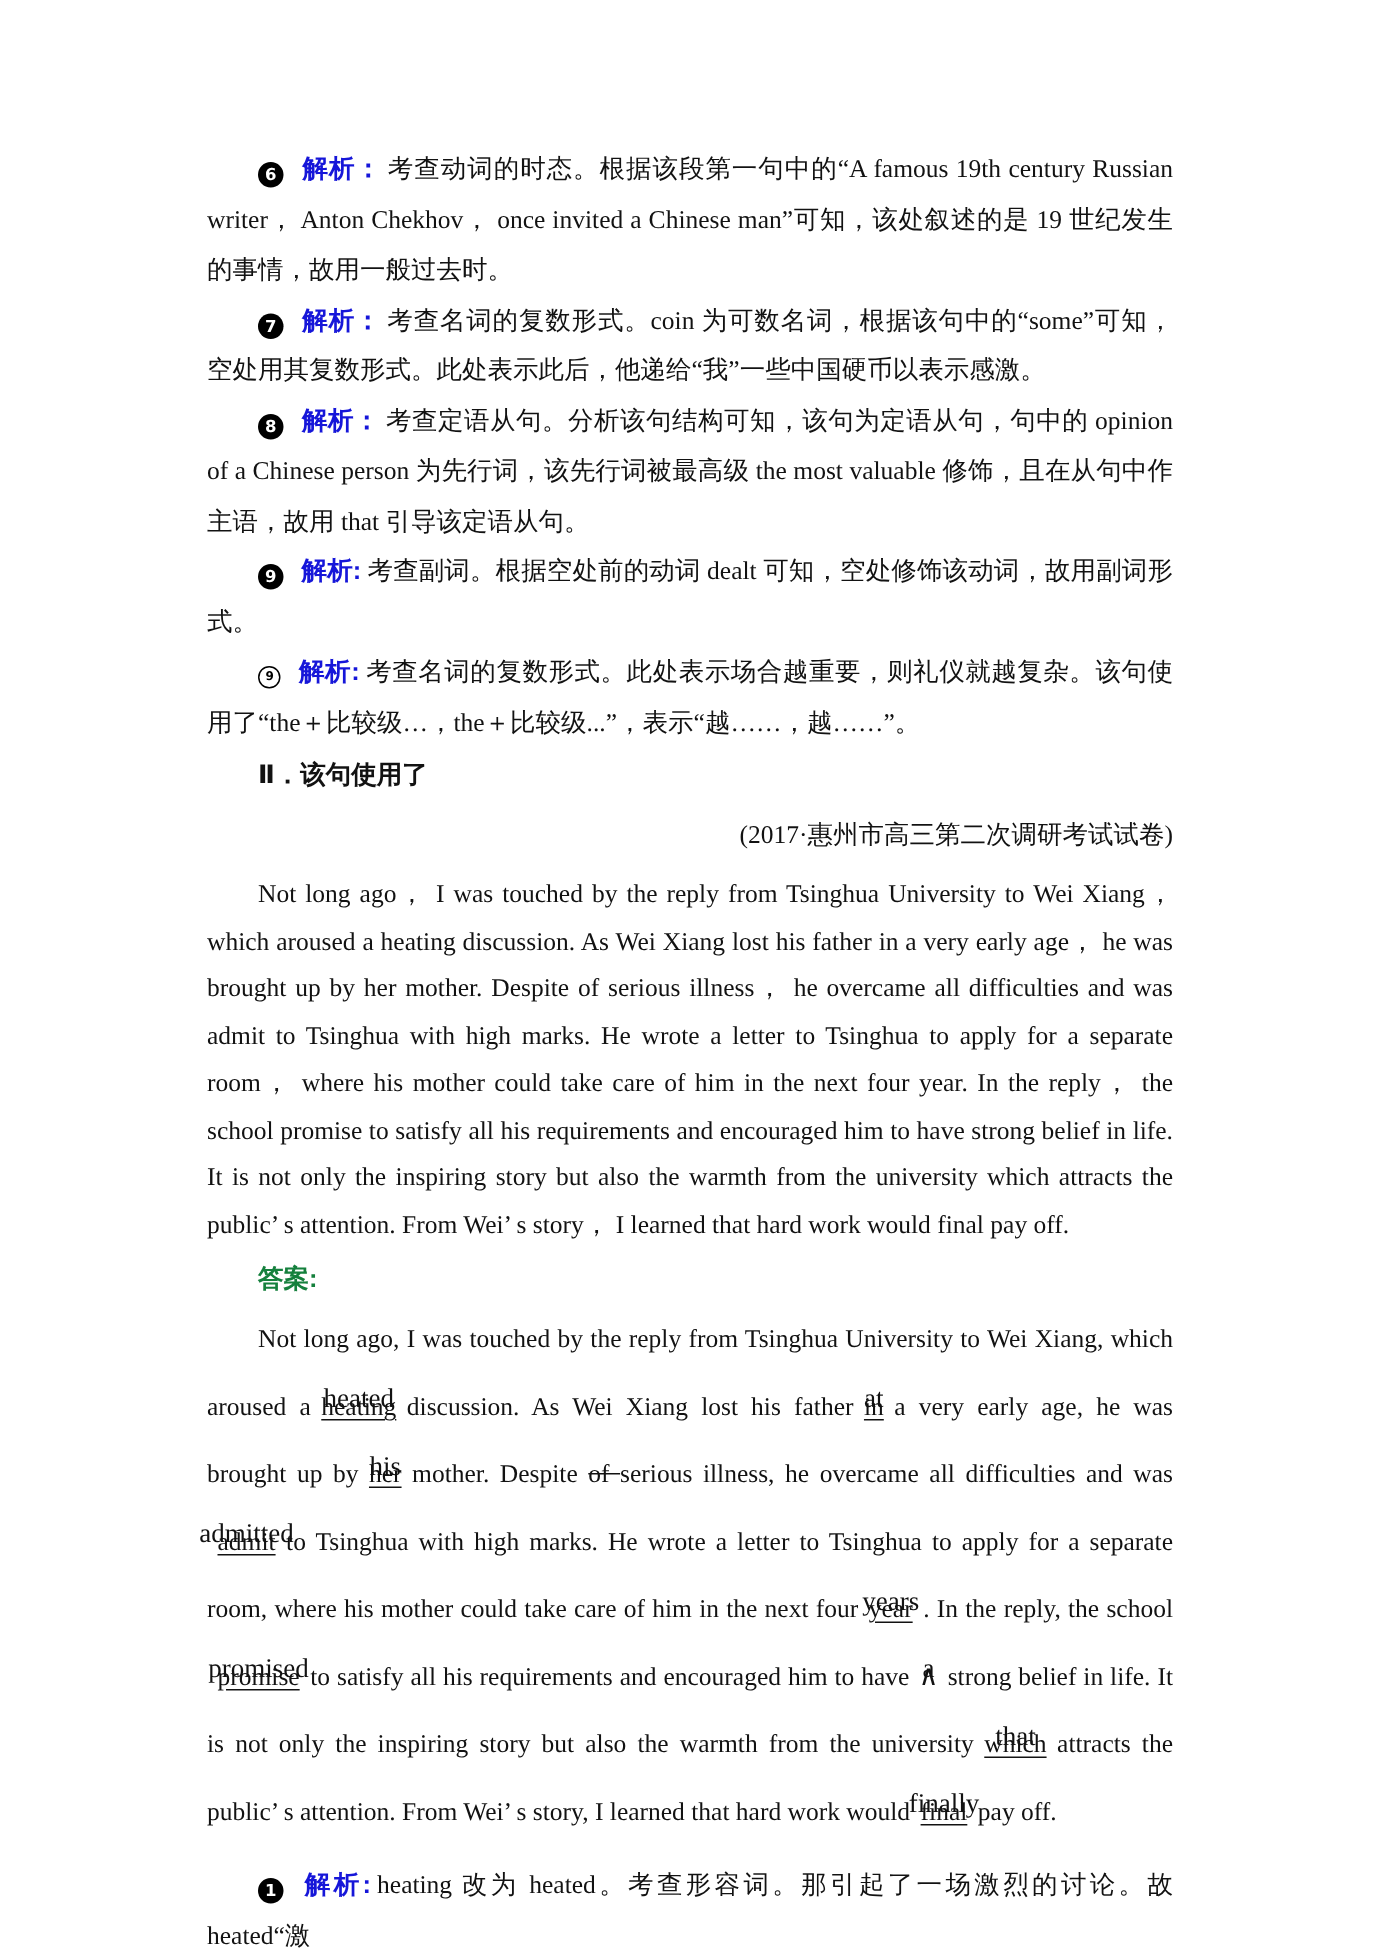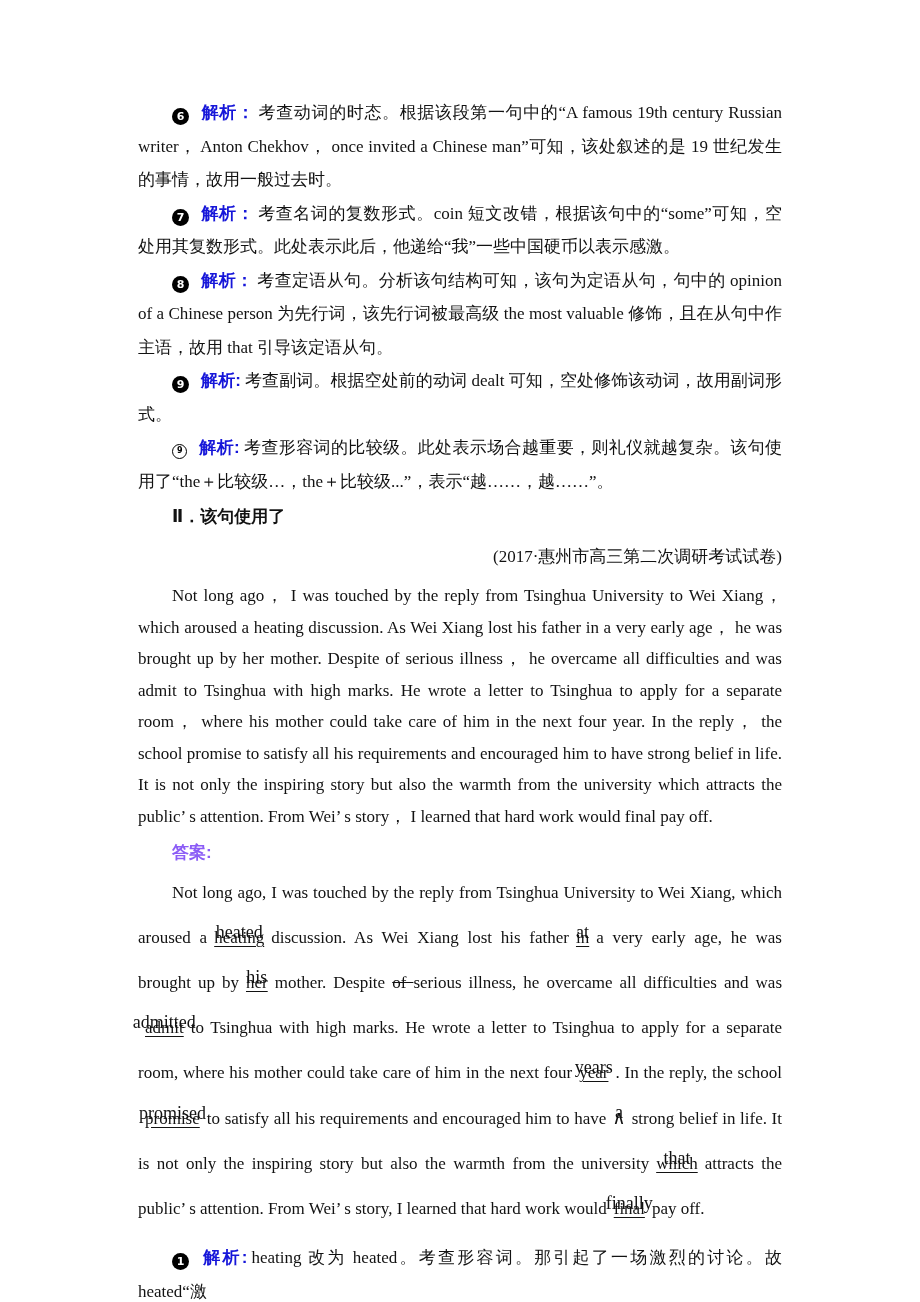--- a/index.html
+++ b/index.html
@@ -64,21 +64,21 @@
     line-height:34px;
     margin-top:6px;
     margin-bottom:6px;
   }
   .passage{
     text-align:justify;
     line-height:31.5px;
     text-indent:34px;
   }
   .answer-label{
-    color:#8b5cf6;
+    color:#15803d;
     font-weight:bold;
     font-family:"Liberation Sans","DejaVu Sans",sans-serif;
     line-height:30px;
     text-indent:34px;
     margin-top:6px;
     margin-bottom:2px;
   }
   .ans-para{
     text-align:justify;
     line-height:45px;
@@ -115,27 +115,27 @@
     margin-top:10px;
   }
 </style>
 </head>
 <body>
 
 <div class="page">
 
   <p class="exp"><span class="badge">6</span><span class="jiexi">解析：</span><span>考查动词的时态。根据该段第一句中的“A famous 19th century Russian writer， Anton Chekhov， once invited a Chinese man”可知，该处叙述的是 19 世纪发生的事情，故用一般过去时。</span></p>
 
-  <p class="exp"><span class="badge">7</span><span class="jiexi">解析：</span><span>考查名词的复数形式。coin 短文改错，根据该句中的“some”可知，空处用其复数形式。此处表示此后，他递给“我”一些中国硬币以表示感激。</span></p>
+  <p class="exp"><span class="badge">7</span><span class="jiexi">解析：</span><span>考查名词的复数形式。coin 为可数名词，根据该句中的“some”可知，空处用其复数形式。此处表示此后，他递给“我”一些中国硬币以表示感激。</span></p>
 
   <p class="exp"><span class="badge">8</span><span class="jiexi">解析：</span><span>考查定语从句。分析该句结构可知，该句为定语从句，句中的 opinion of a Chinese person 为先行词，该先行词被最高级 the most valuable 修饰，且在从句中作主语，故用 that 引导该定语从句。</span></p>
 
   <p class="exp"><span class="badge">9</span><span class="jiexi">解析:</span><span>考查副词。根据空处前的动词 dealt 可知，空处修饰该动词，故用副词形式。</span></p>
 
-  <p class="exp"><span class="badge outline">9</span><span class="jiexi">解析:</span><span>考查形容词的比较级。此处表示场合越重要，则礼仪就越复杂。该句使用了“the＋比较级…，the＋比较级...”，表示“越……，越……”。</span></p>
+  <p class="exp"><span class="badge outline">9</span><span class="jiexi">解析:</span><span>考查名词的复数形式。此处表示场合越重要，则礼仪就越复杂。该句使用了“the＋比较级…，the＋比较级...”，表示“越……，越……”。</span></p>
 
   <p class="heading">Ⅱ．该句使用了</p>
 
   <p class="source">(2017·惠州市高三第二次调研考试试卷)</p>
 
   <p class="passage">Not long ago， I was touched by the reply from Tsinghua University to Wei Xiang， which aroused a heating discussion. As Wei Xiang lost his father in a very early age， he was brought up by her mother. Despite of serious illness， he overcame all difficulties and was admit to Tsinghua with high marks. He wrote a letter to Tsinghua to apply for a separate room， where his mother could take care of him in the next four year. In the reply， the school promise to satisfy all his requirements and encouraged him to have strong belief in life. It is not only the inspiring story but also the warmth from the university which attracts the public’ s attention. From Wei’ s story， I learned that hard work would final pay off.</p>
 
   <p class="answer-label">答案:</p>
 
   <p class="ans-para"><span>Not long ago, I was touched by the reply from Tsinghua University to Wei Xiang, which aroused a</span><span class="fix"><span class="w">heating</span><span class="r">heated</span></span><span>discussion. As Wei Xiang lost his father</span><span class="fix"><span class="w">in</span><span class="r">at</span></span><span>a very early age, he was brought up by</span><span class="fix"><span class="w">her</span><span class="r">his</span></span><span>mother. Despite </span><span class="del">of </span><span>serious illness, he overcame all difficulties and was</span><span class="fix"><span class="w">admit</span><span class="r">admitted</span></span><span>to Tsinghua with high marks. He wrote a letter to Tsinghua to apply for a separate room, where his mother could take care of him in the next four</span><span class="fix"><span class="w">year</span><span class="r">years</span></span><span>. In the reply, the school</span><span class="fix"><span class="w">promise</span><span class="r">promised</span></span><span>to satisfy all his requirements and encouraged him to have</span><span class="fix"><span class="caret">∧</span><span class="r">a</span></span><span>strong belief in life. It is not only the inspiring story but also the warmth from the university</span><span class="fix"><span class="w">which</span><span class="r">that</span></span><span>attracts the public’ s attention. From Wei’ s story, I learned that hard work would</span><span class="fix"><span class="w">final</span><span class="r">finally</span></span><span>pay off.</span></p>

